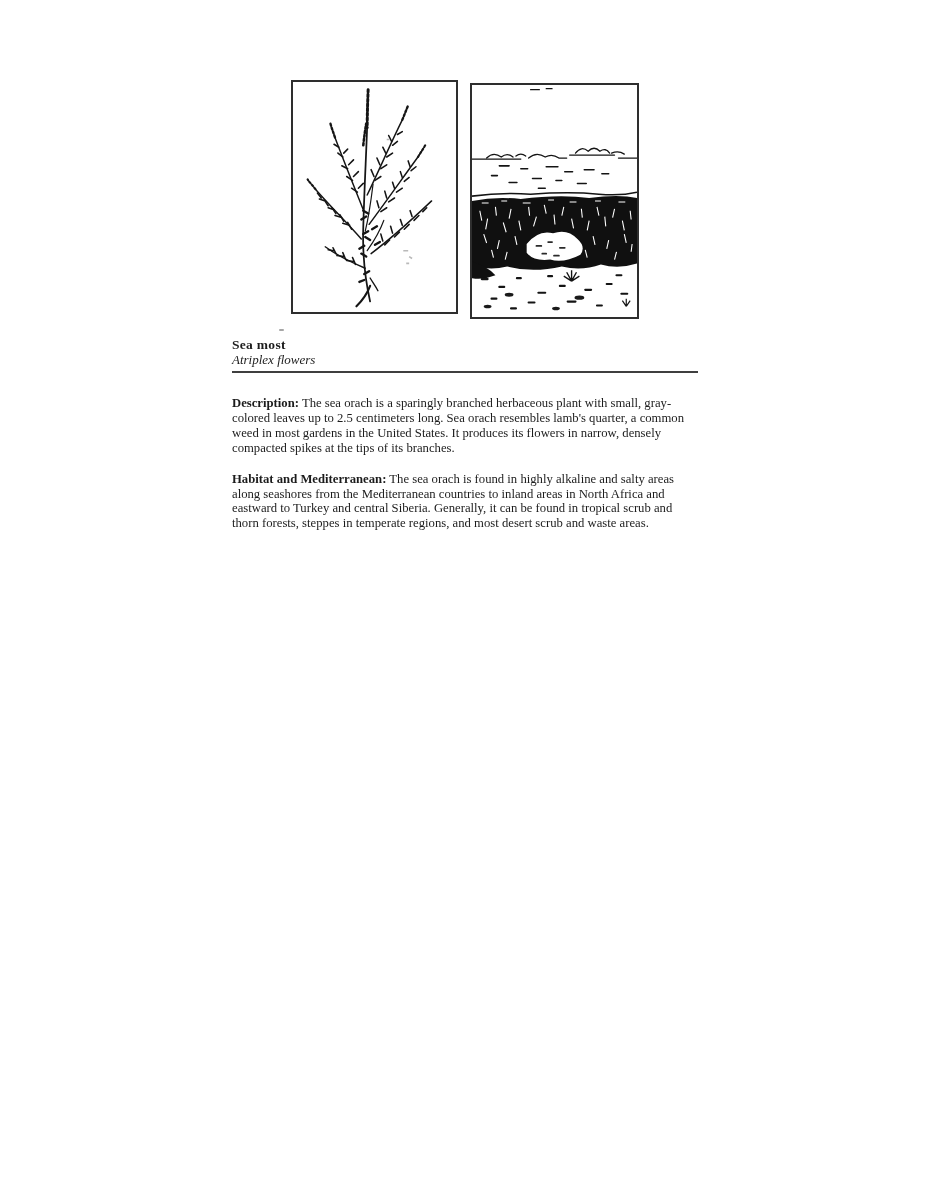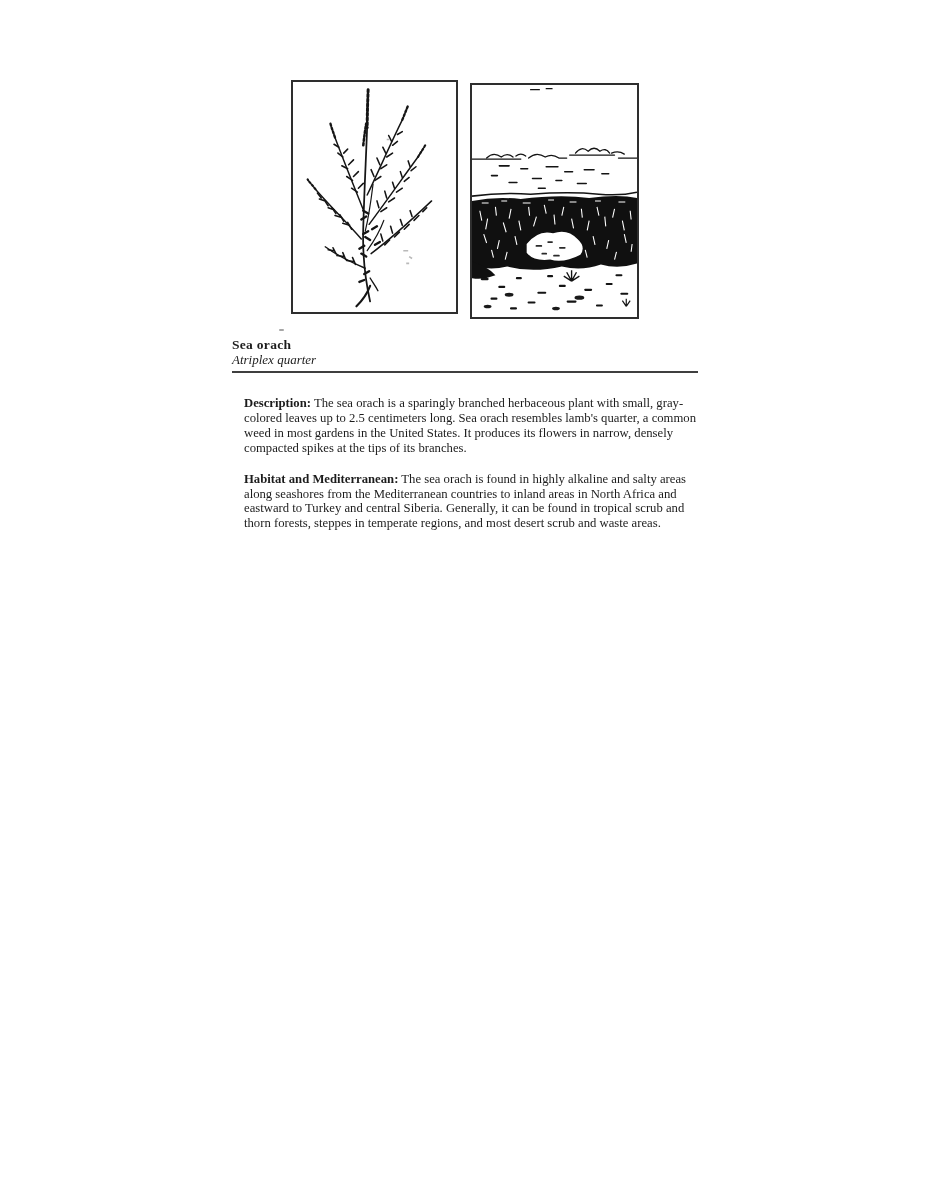--- a/index.html
+++ b/index.html
@@ -10,21 +10,21 @@
   .fig{position:absolute;border:2px solid #2e2e2e;background:#ffffff;box-sizing:border-box;}
   .fig svg{display:block;width:100%;height:100%;}
   .fig-plant{left:291px;top:80px;width:167px;height:234px;}
   .fig-habitat{left:470px;top:83px;width:169px;height:236px;}
   .stray{position:absolute;left:279px;top:329px;width:5px;height:2px;background:#a6a6a6;border-radius:1px;}
   .title-block{position:absolute;left:232px;top:337px;}
   .common-name{font-weight:bold;font-size:13.5px;line-height:15px;letter-spacing:.3px;}
   .sci-name{font-style:italic;font-size:13px;line-height:15px;}
   .rule{position:absolute;left:232px;top:371px;width:466px;height:2px;background:#3f3f3f;}
   .body{position:absolute;left:232px;top:396px;width:468px;font-size:12.7px;line-height:14.9px;}
-  .body p{margin:0 0 16px 12px;}
+  .body p{margin:0 0 16px 0;}
   .lead{font-weight:bold;}
 </style>
 </head>
 <body>
 
 <div class="page">
 
   <figure class="fig fig-plant" style="margin:0">
     <svg viewBox="0 0 167 234" aria-hidden="true">
       <g stroke="#151515" fill="none" stroke-linecap="round">
@@ -85,22 +85,22 @@
       <ellipse cx="16" cy="226" rx="4" ry="1.8" fill="#1a1a1a"></ellipse>
       <ellipse cx="86" cy="228" rx="4" ry="1.8" fill="#1a1a1a"></ellipse>
       <path stroke="#141414" stroke-width="1.4" fill="none" d="M102,200 l-5,-9 M102,200 l0,-11 M102,200 l5,-9 M102,200 l-8,-5 M102,200 l8,-5"></path>
       <path stroke="#141414" stroke-width="1.2" fill="none" d="M158,226 l-4,-6 M158,226 l0,-8 M158,226 l4,-6"></path>
     </svg>
   </figure>
 
   <div class="stray"></div>
 
   <div class="title-block">
-    <div class="common-name">Sea orach</div>
-    <div class="sci-name">Atriplex quarter</div>
+    <div class="common-name">Sea most</div>
+    <div class="sci-name">Atriplex flowers</div>
   </div>
 
   <div class="rule"></div>
 
   <div class="body">
     <p><span class="lead">Description:</span> <span>The sea orach is a sparingly branched herbaceous plant with small, gray-colored leaves up to 2.5 centimeters long. Sea orach resembles lamb's quarter, a common weed in most gardens in the United States. It produces its flowers in narrow, densely compacted spikes at the tips of its branches.</span></p>
     <p><span class="lead">Habitat and Mediterranean:</span> <span>The sea orach is found in highly alkaline and salty areas along seashores from the Mediterranean countries to inland areas in North Africa and eastward to Turkey and central Siberia. Generally, it can be found in tropical scrub and thorn forests, steppes in temperate regions, and most desert scrub and waste areas.</span></p>
   </div>
 
 </div>

